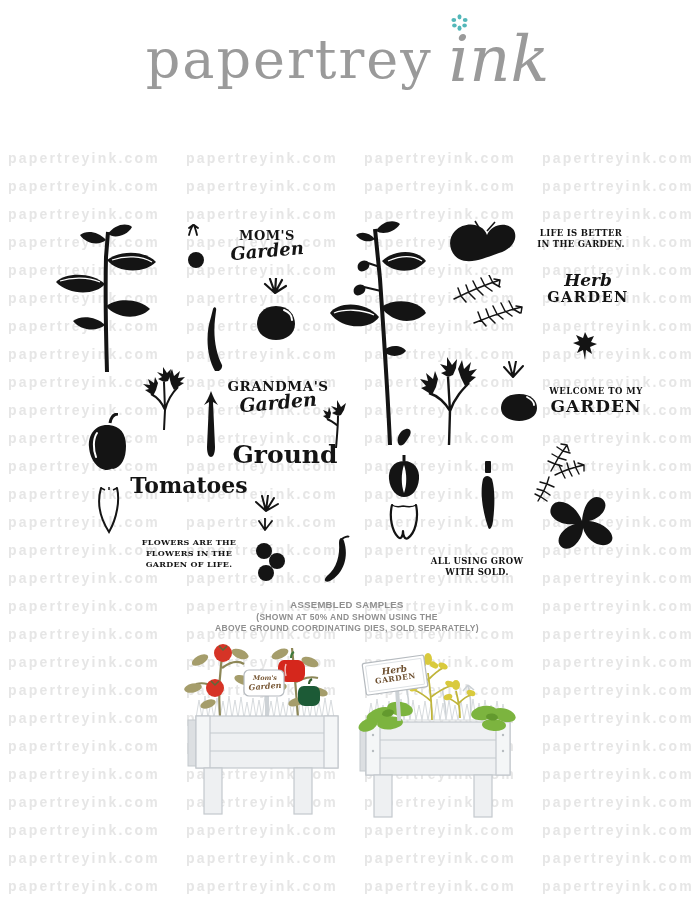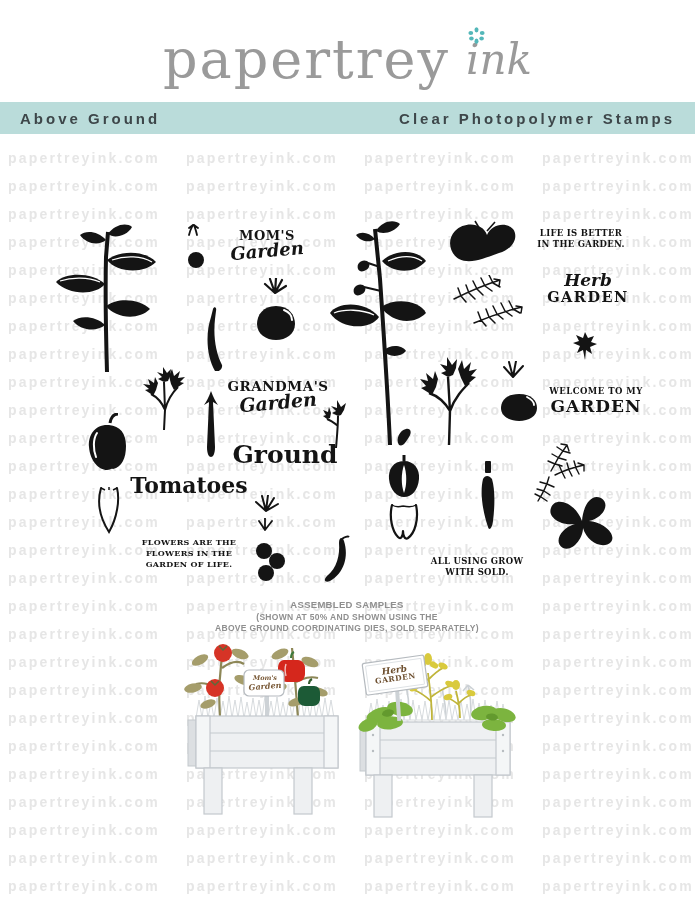--- a/index.html
+++ b/index.html
@@ -6,21 +6,21 @@
   #canvas{position:relative;width:695px;height:900px;background:#ffffff;overflow:hidden;
           font-family:"Liberation Sans",sans-serif;}
   
   #watermark-layer{position:absolute;inset:0;pointer-events:none;}
   .wm{position:absolute;font-family:"Liberation Sans",sans-serif;font-size:14px;
       letter-spacing:2.2px;color:#e6e6e6;font-weight:700;white-space:nowrap;}
   
   #logo-row{position:absolute;top:16px;left:0;width:100%;height:86px;
             display:flex;align-items:center;justify-content:center;}
   .logo-main{font-family:"DejaVu Serif",serif;font-size:54px;color:#9a9a9a;letter-spacing:2px;}
-  .logo-ink{font-family:"DejaVu Serif",serif;font-style:italic;font-size:42px;color:#9a9a9a;
+  .logo-ink{font-family:"DejaVu Serif",serif;font-style:italic;font-size:64px;color:#9a9a9a;
             margin-left:16px;position:relative;}
   .logo-flower{position:absolute;left:2px;top:-8px;}
   #header-bar{position:absolute;top:102px;left:0;width:695px;height:32px;background:#badcda;
               display:flex;align-items:center;justify-content:space-between;box-sizing:border-box;
               padding:0 20px;}
   .bar-text{font-size:15px;font-weight:700;letter-spacing:3px;color:#3d4649;}
   
   .st{position:absolute;}
   
   .ts{position:absolute;transform:translateX(-50%);text-align:center;color:#141414;
@@ -179,24 +179,20 @@
           <ellipse cx="14.2" cy="6" rx="2.4" ry="2"></ellipse>
           <ellipse cx="3.4" cy="11.6" rx="2.3" ry="2"></ellipse>
           <ellipse cx="13.6" cy="11.6" rx="2.3" ry="2"></ellipse>
         </g>
         <circle cx="8.5" cy="8.5" r="2.2" fill="#fff"></circle>
       </svg>
       <span>ink</span>
     </span>
   </div>
 
-  <div id="header-bar">
-    <span class="bar-text">Above Ground</span>
-    <span class="bar-text">Clear Photopolymer Stamps</span>
-  </div>
 
   <svg class="st" style="left:50px;top:222px" width="115" height="150" viewBox="0 0 115 150">
     <path d="M57 150 C56 115 55 75 56 35 L58 10" stroke="#141414" stroke-width="4" fill="none"></path>
     <g fill="#141414">
       <path d="M58 12 C64 3 76 0 82 5 C77 14 64 17 58 12 Z"></path>
       <path d="M56 18 C48 9 36 8 30 13 C36 22 49 24 56 18 Z"></path>
       <path d="M57 38 C72 27 96 29 106 40 C93 53 66 50 57 38 Z"></path>
       <path d="M55 62 C42 50 16 50 6 60 C18 73 45 74 55 62 Z"></path>
       <path d="M56 84 C68 75 90 77 100 87 C88 99 65 96 56 84 Z"></path>
       <path d="M55 103 C46 94 30 93 23 99 C31 109 47 110 55 103 Z"></path>

